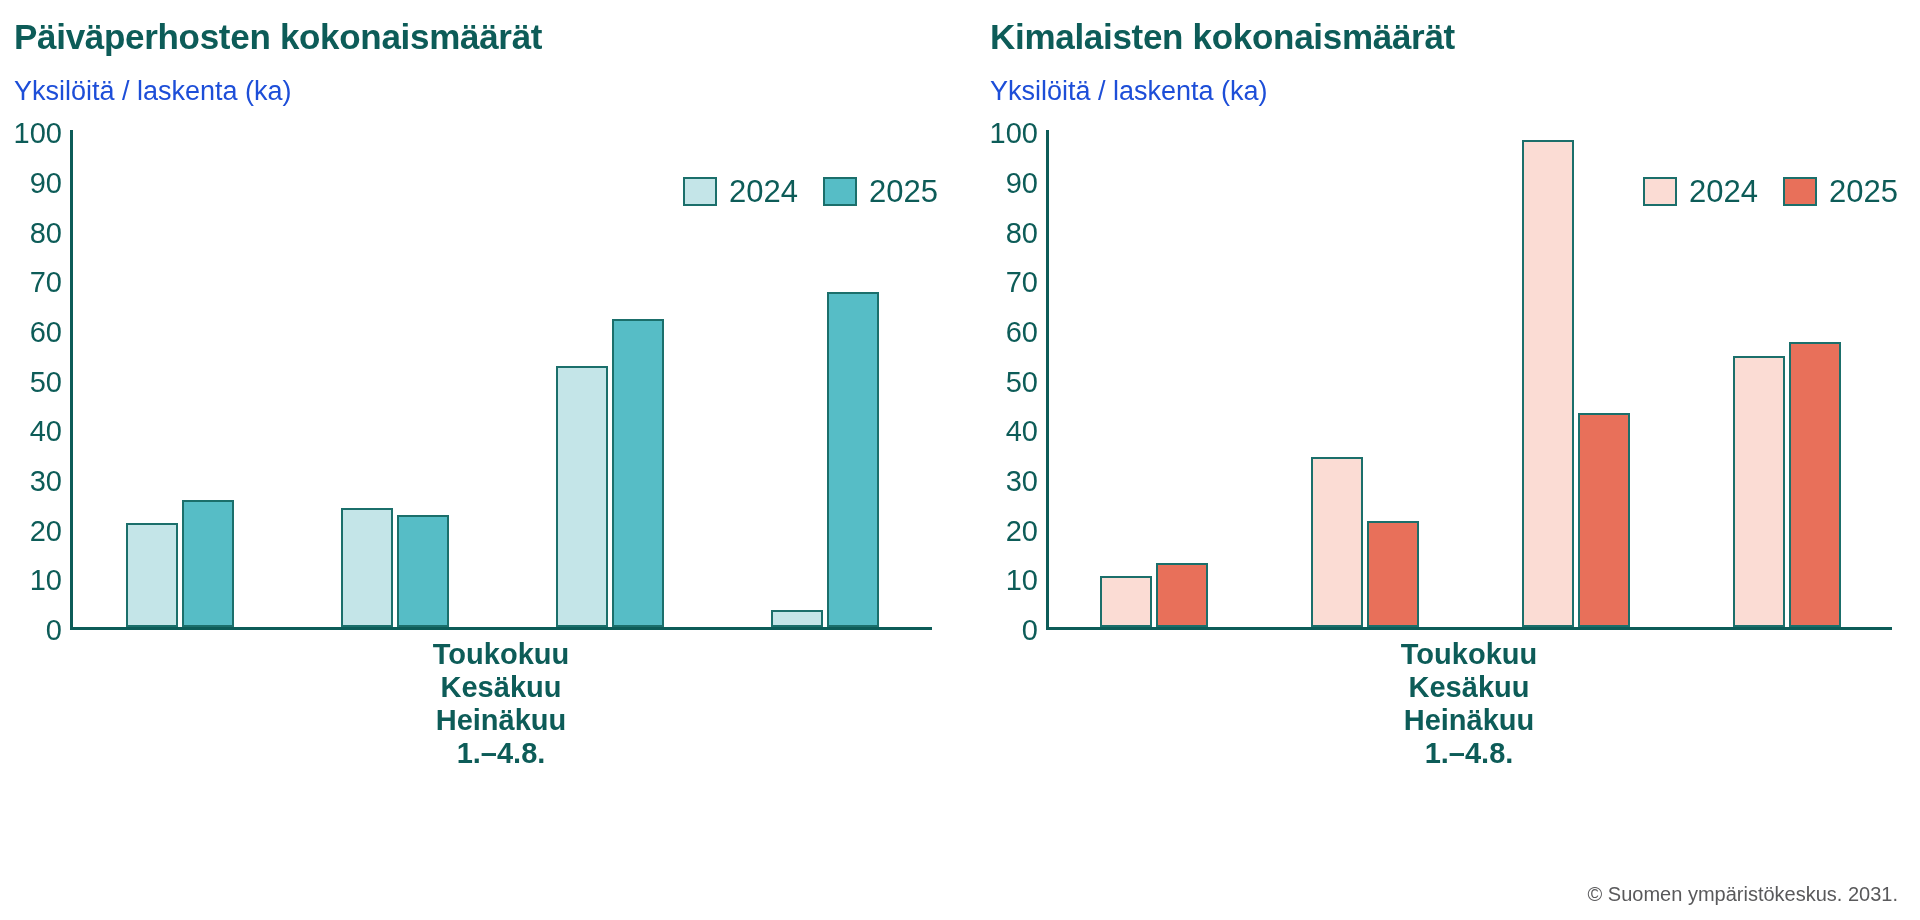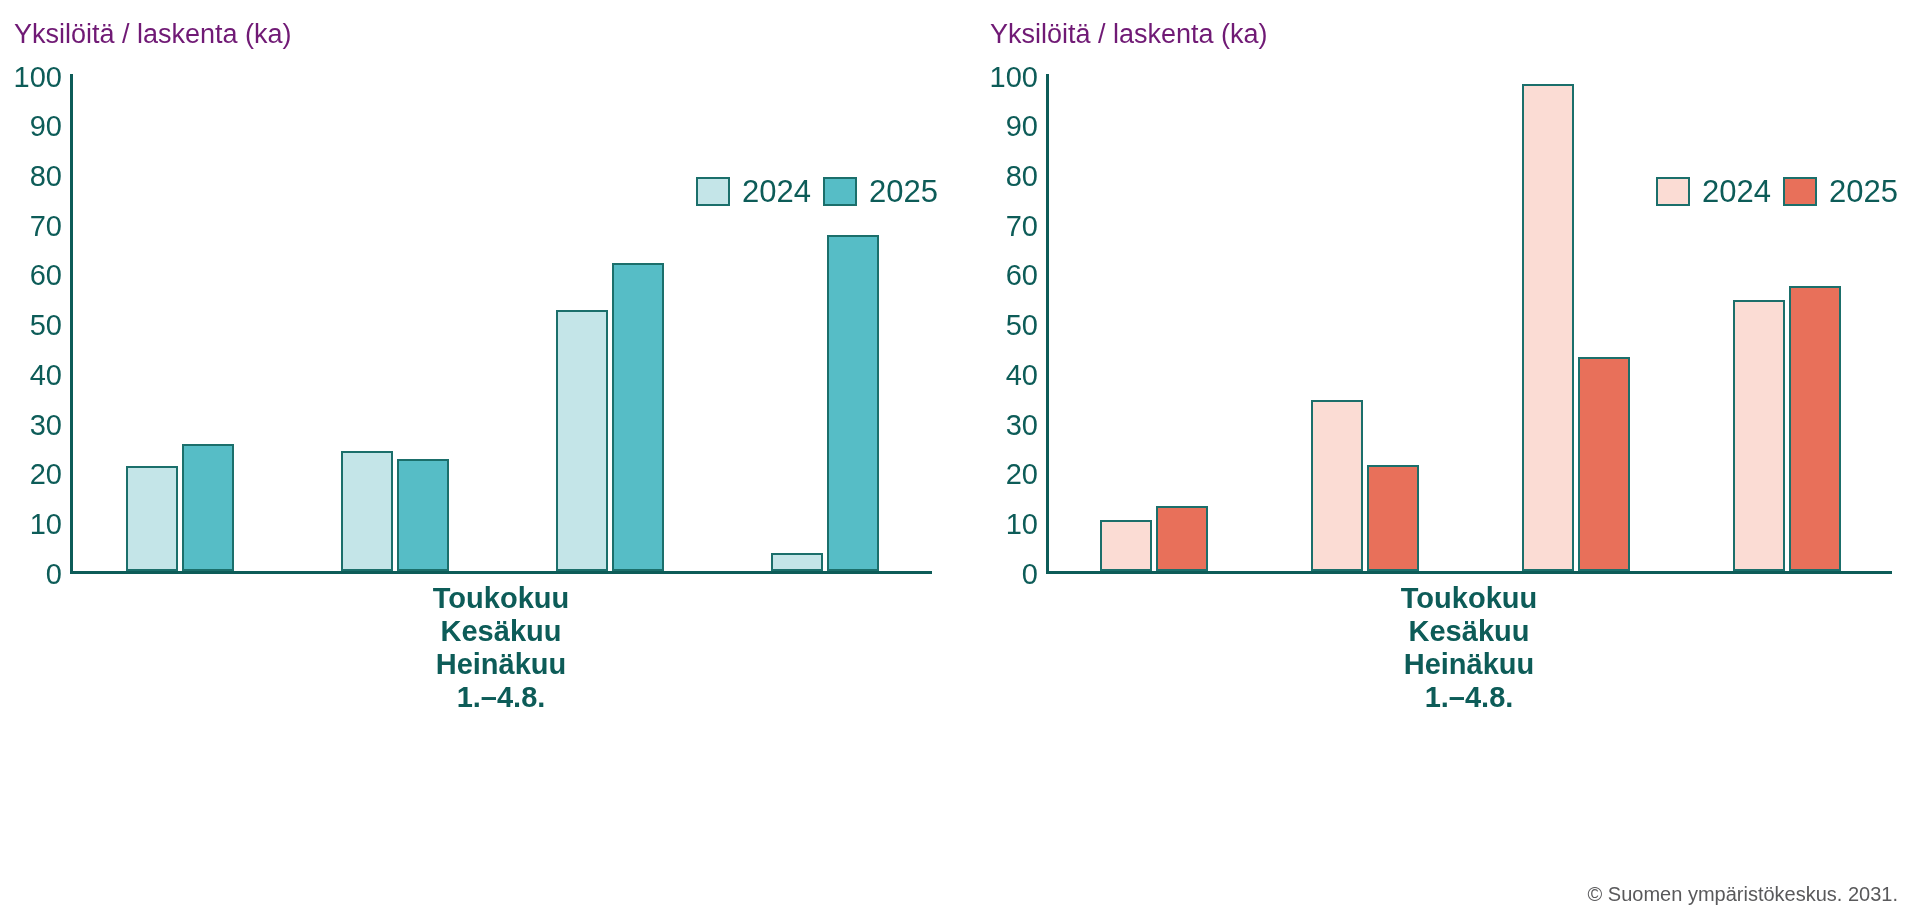--- a/index.html
+++ b/index.html
@@ -46,21 +46,21 @@
     color: #0d5c58;
     margin: 18px 0 0 0;
     line-height: 1.1;
     white-space: nowrap;
   }
   .panel-right .chart-title { margin-left: 16px; }
 
   .chart-subtitle {
     font-size: 27px;
     font-weight: normal;
-    color: #701a75;
+    color: #1d4ed8;
     margin: 20px 0 8px 0;
     line-height: 1.1;
     white-space: nowrap;
   }
   .panel-right .chart-subtitle { margin-left: 16px; }
 
   
   .plot-wrap {
     position: relative;
     margin-top: 24px;
@@ -153,21 +153,21 @@
   }
 
   
   .legend {
     position: absolute;
     top: 176px;
     right: 22px;
     display: flex;
     flex-direction: row;
     align-items: center;
-    gap: 12px;
+    gap: 25px;
     z-index: 5;
   }
   .legend-item {
     display: flex;
     flex-direction: row;
     align-items: center;
     gap: 12px;
   }
   .legend-swatch {
     width: 34px;
@@ -192,20 +192,21 @@
   }
 </style>
 </head>
 <body>
 
 <div class="page">
 
   <div class="panels">
 
     <div class="panel panel-left">
+      <h1 class="chart-title">Päiväperhosten kokonaismäärät</h1>
       <div class="chart-subtitle">Yksilöitä / laskenta (ka)</div>
 
       <div class="legend" id="legend-0">
           <div class="legend-item">
             <span class="legend-swatch" style="background: rgb(196, 229, 232);"></span>
             <span class="legend-label">2024</span>
           </div>
           <div class="legend-item">
             <span class="legend-swatch" style="background: rgb(86, 189, 198);"></span>
             <span class="legend-label">2025</span>
@@ -251,20 +252,21 @@
         <div class="xlabels" id="xlabels-0">
             <div class="xlabel">Toukokuu</div>
             <div class="xlabel">Kesäkuu</div>
             <div class="xlabel">Heinäkuu</div>
             <div class="xlabel">1.–4.8.</div>
           </div>
       </div>
     </div>
 
     <div class="panel panel-right">
+      <h1 class="chart-title">Kimalaisten kokonaismäärät</h1>
       <div class="chart-subtitle">Yksilöitä / laskenta (ka)</div>
 
       <div class="legend" id="legend-1">
           <div class="legend-item">
             <span class="legend-swatch" style="background: rgb(251, 220, 212);"></span>
             <span class="legend-label">2024</span>
           </div>
           <div class="legend-item">
             <span class="legend-swatch" style="background: rgb(232, 112, 90);"></span>
             <span class="legend-label">2025</span>

